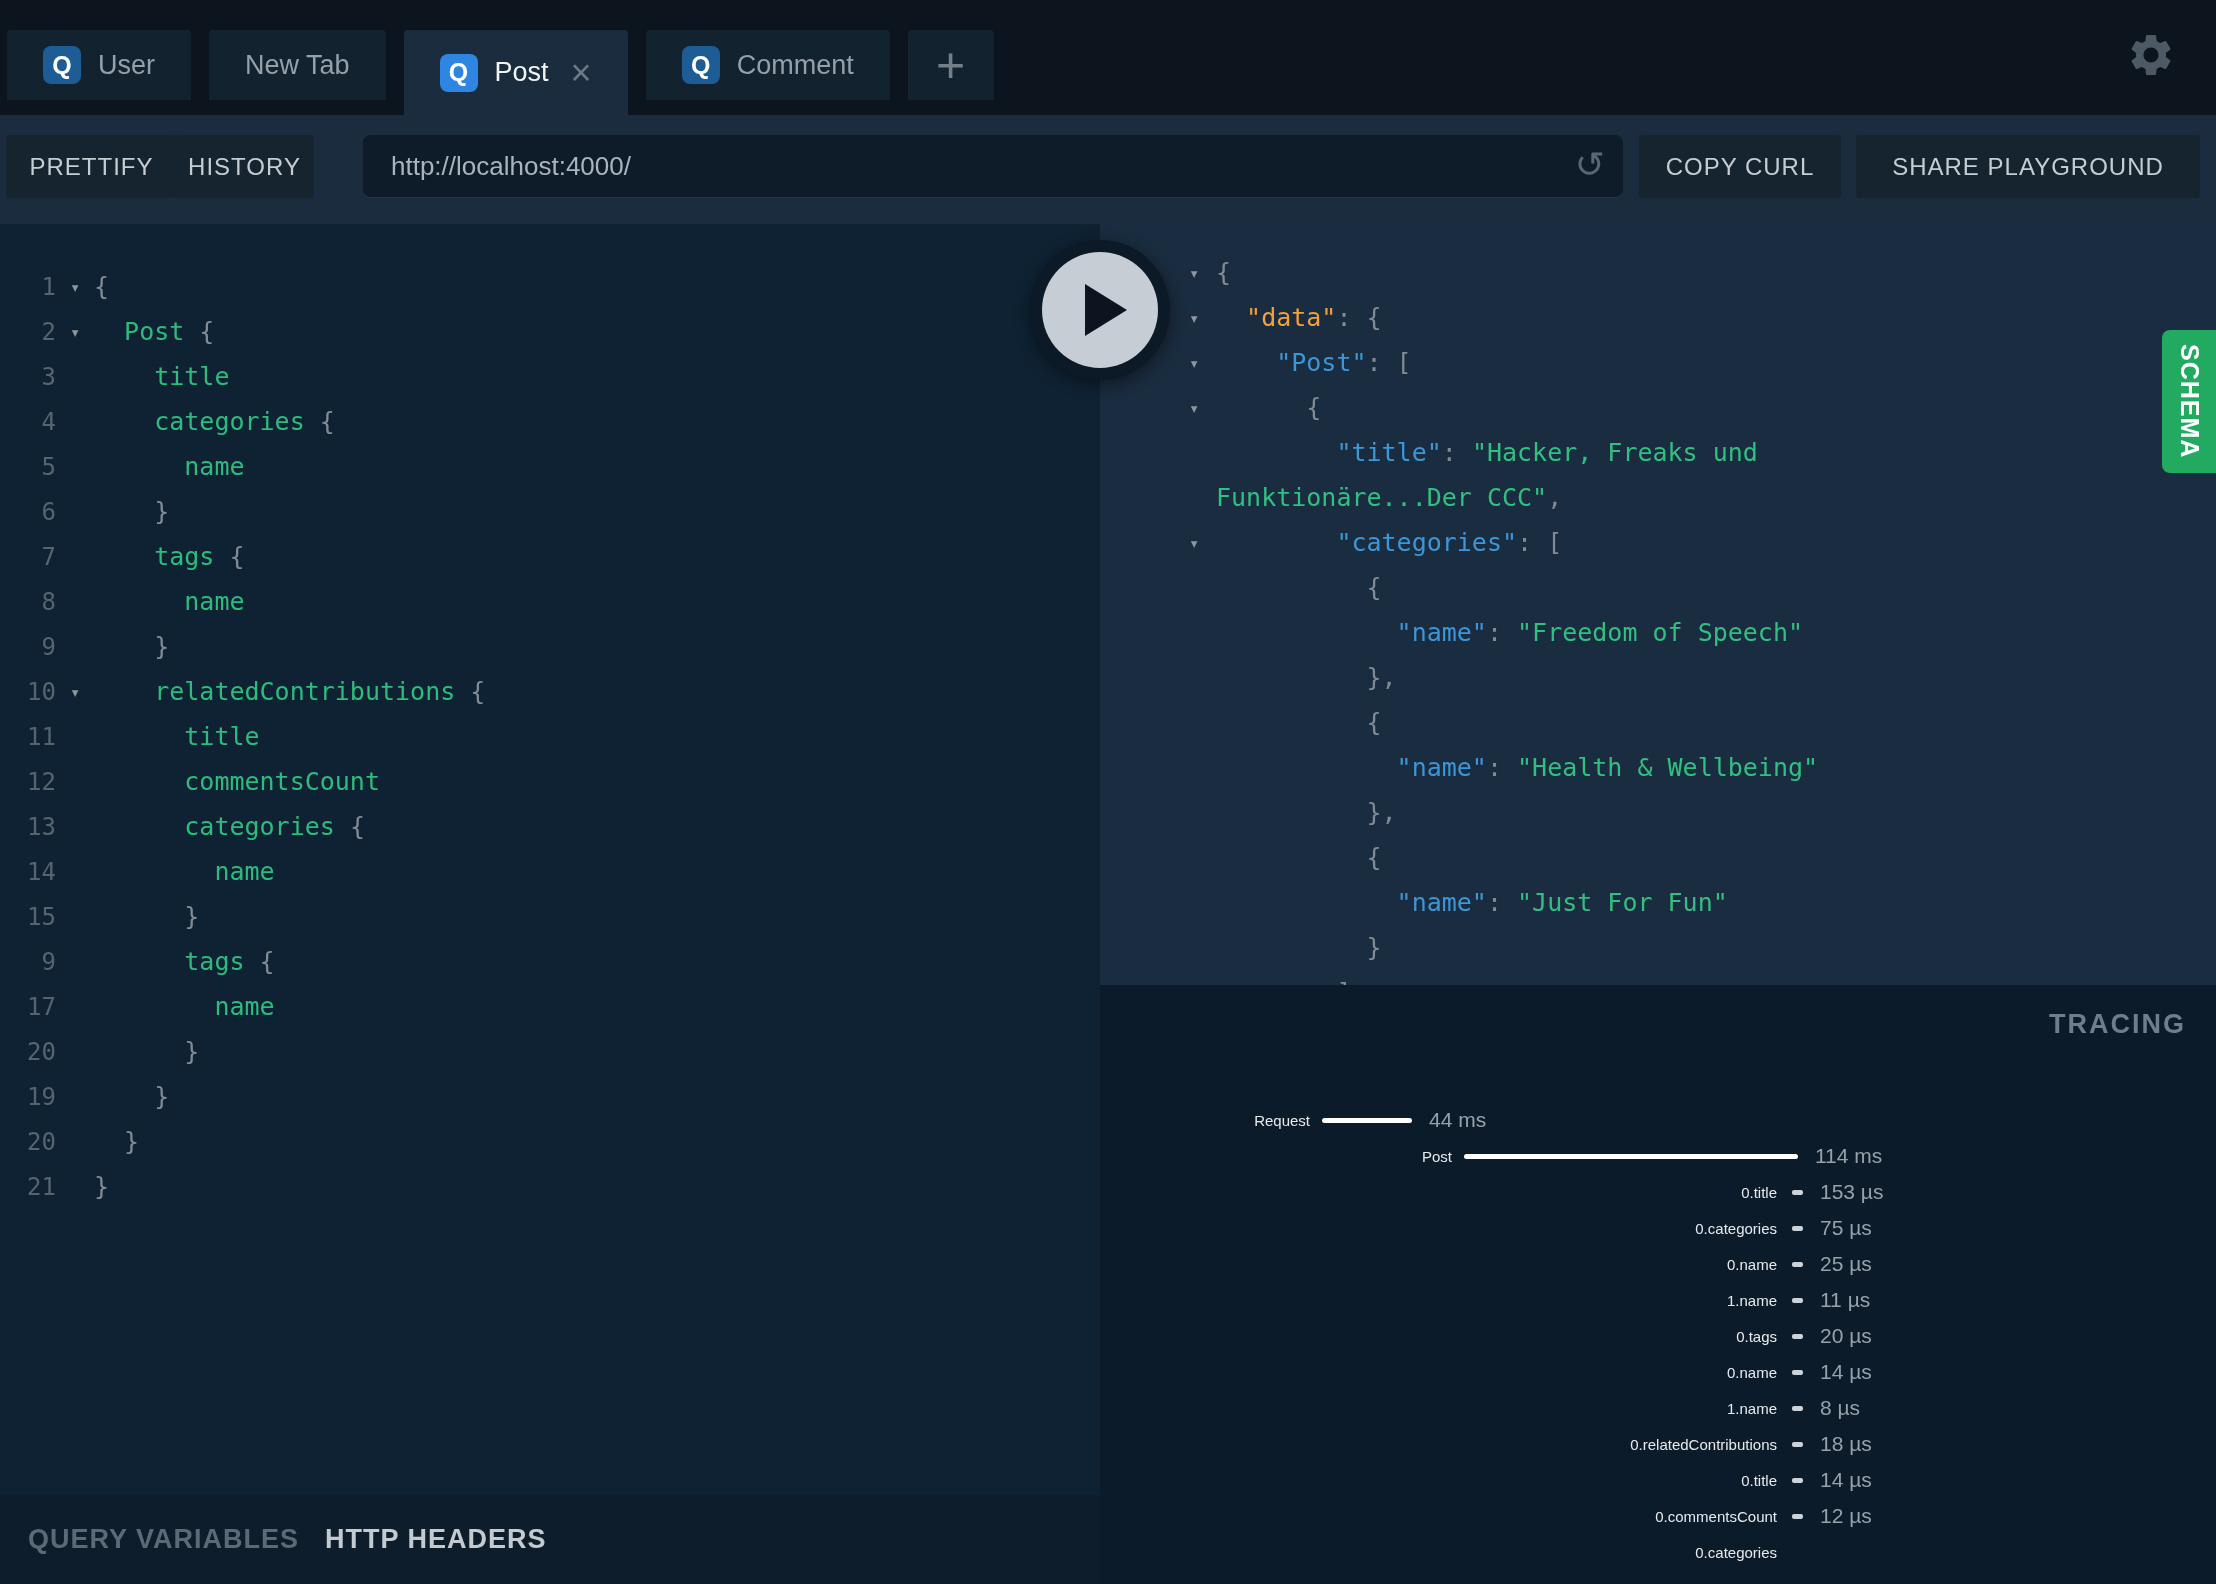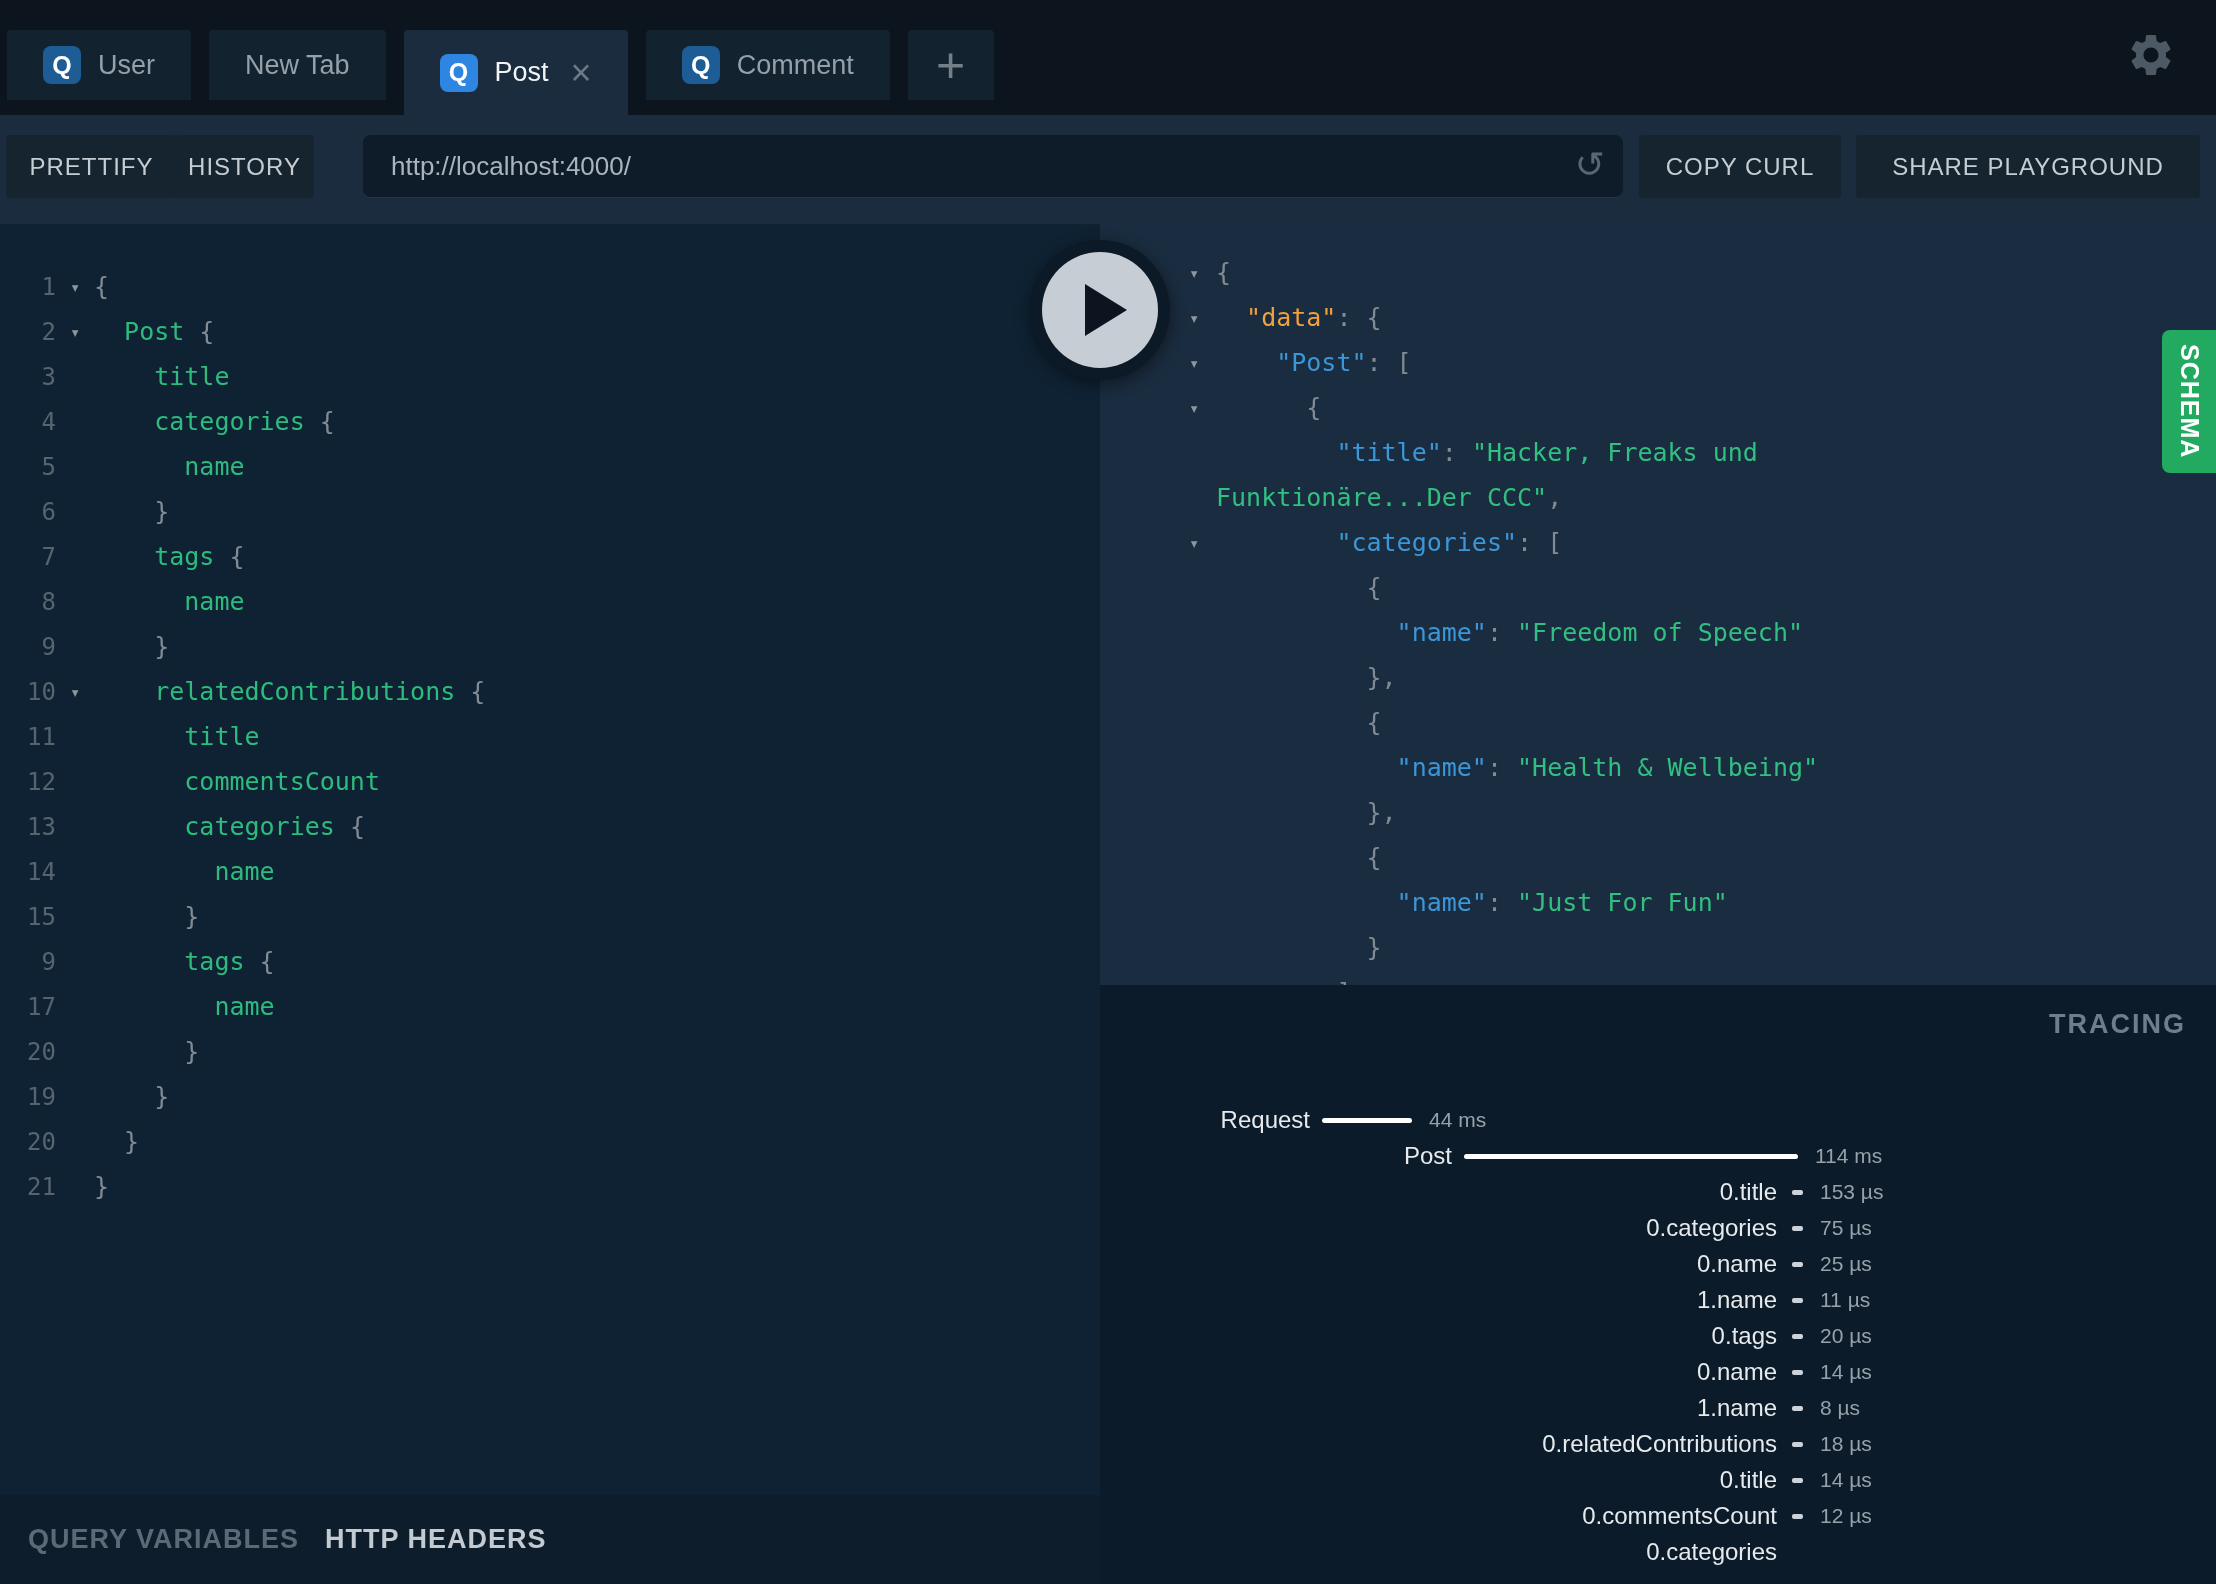--- a/index.html
+++ b/index.html
@@ -78,21 +78,21 @@
                 font-size:25px; letter-spacing:1px; writing-mode:vertical-rl;
                 display:flex; align-items:center; justify-content:center; cursor:pointer; }
 
   
   .tracing { position:absolute; left:1100px; top:985px; width:1116px; height:599px;
              background:#0c1b29; overflow:hidden; }
   .tracing-title { position:absolute; top:24px; right:30px; font-size:27px; font-weight:bold;
                    color:#6f7e8b; letter-spacing:2px; cursor:pointer; }
   #tracing-rows { position:absolute; top:117px; left:0; right:0; }
   .trow { height:36px; display:flex; align-items:center; }
-  .tlabel { text-align:right; color:#e6eaed; font-size:24px; flex:none; }
+  .tlabel { text-align:right; color:#e6eaed; font-size:15px; flex:none; }
   .tlabel.leaf { width:677px; }
   .tbar { height:5px; background:#ffffff; border-radius:3px; margin-left:12px; flex:none; }
   .tdash { width:11px; height:5px; background:#ccd2d8; border-radius:2px; margin-left:15px; flex:none; }
   .tval { color:#97a1aa; font-size:21px; margin-left:17px; }
 
   
   .editor-footer { position:absolute; left:0; top:1495px; width:1100px; height:89px;
                    background:#0d1d2c; display:flex; align-items:center; padding-left:28px; gap:26px; }
   .qv { color:#5a6b76; font-size:27px; font-weight:bold; letter-spacing:1px; cursor:pointer; }
   .hh { color:#c3cbd1; font-size:27px; font-weight:bold; letter-spacing:1px; cursor:pointer; }

